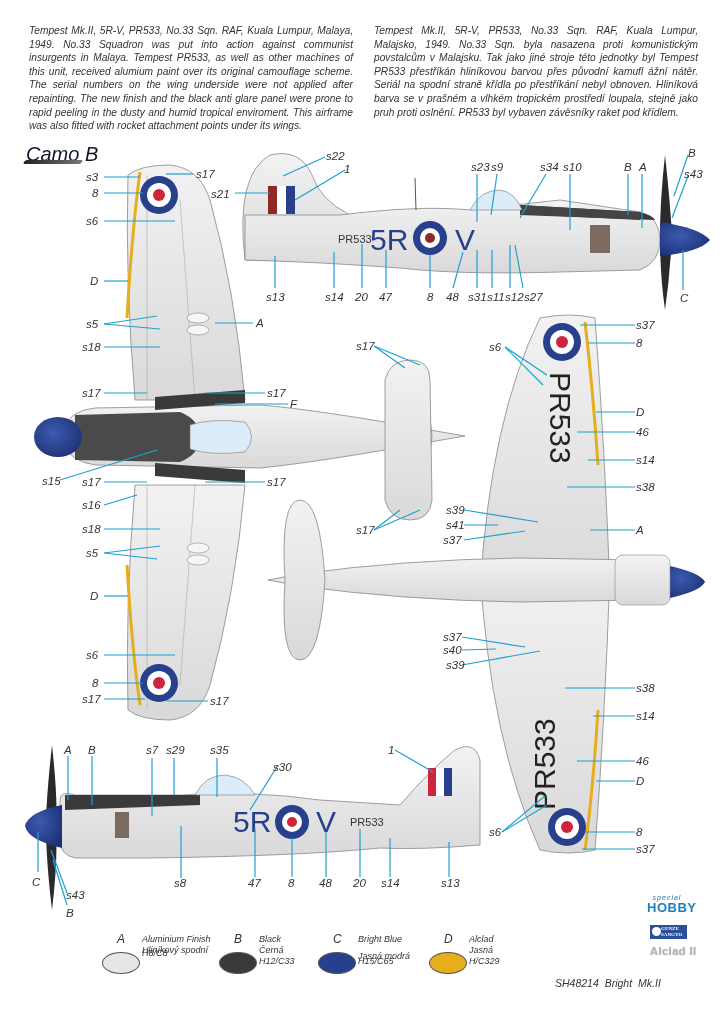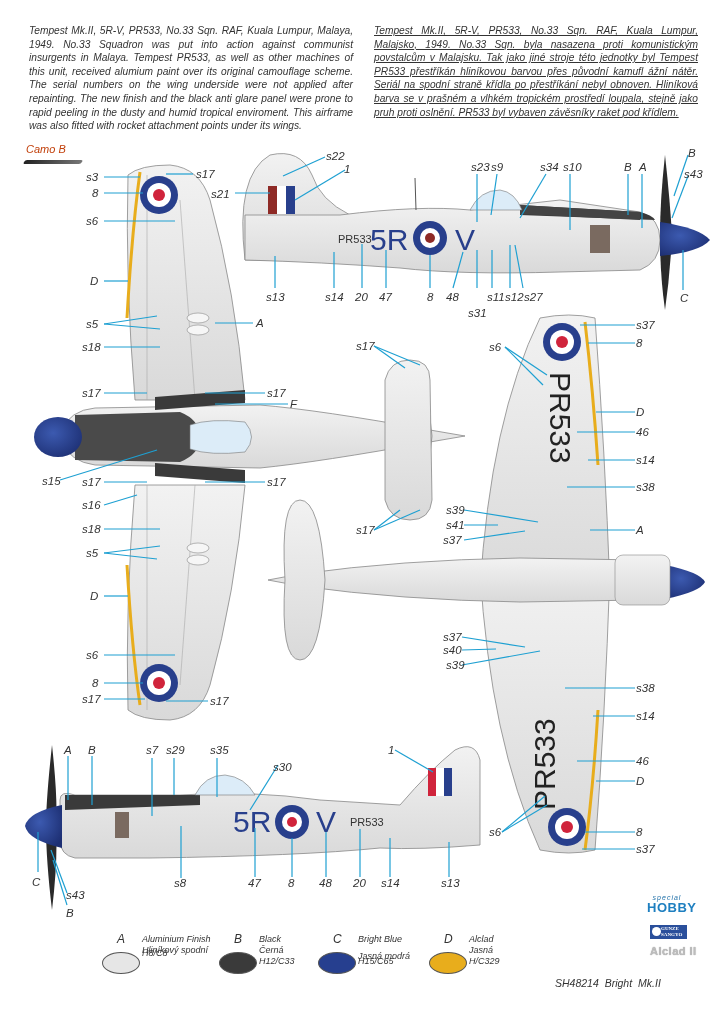--- a/index.html
+++ b/index.html
@@ -1,21 +1,21 @@
 <!DOCTYPE html>
 <html><head>
 <meta charset="utf-8">
 <style>
   * { box-sizing: border-box; margin: 0; padding: 0; }
   html, body { width: 724px; height: 1024px; background: #ffffff; overflow: hidden; }
   body { position: relative; font-family: "Liberation Sans", sans-serif; color: #2a2a2a; }
   .desc { position: absolute; top: 24px; width: 324px; font-size: 10.2px; line-height: 13.6px; font-style: italic; text-align: justify; color: #333; }
   .desc.en { left: 29px; }
-  .desc.cz { left: 374px; text-decoration: underline; }
-  .camo { position: absolute; left: 26px; top: 143px; font-size: 11px; font-style: italic; color: #c2410c; }
+  .desc.cz { left: 374px; }
+  .camo { position: absolute; left: 26px; top: 143px; font-size: 20px; font-style: italic; color: #0f172a; }
   .camo-underline { position: absolute; left: 24px; top: 160px; width: 58px; height: 4px; background: linear-gradient(90deg, #222, #777); transform: skewX(-30deg); border-radius: 2px; }
   svg.art { position: absolute; left: 0; top: 0; }
   .lbl { position: absolute; font-size: 11.5px; font-style: italic; color: #333; white-space: nowrap; line-height: 12px; }
   .legend-item { position: absolute; top: 932px; height: 60px; }
   .legend-letter { position: absolute; font-size: 12px; font-style: italic; color: #333; }
   .legend-text { position: absolute; font-size: 9px; line-height: 11px; font-style: italic; color: #333; white-space: nowrap; }
   .legend-swatch { position: absolute; width: 38px; height: 22px; border-radius: 50%; border: 1px solid #555; }
   .footer { position: absolute; left: 555px; top: 977px; font-size: 10.5px; font-style: italic; color: #333; word-spacing: 3px; }
   .logo-hobby { position: absolute; left: 647px; top: 894px; width: 40px; }
   .logo-hobby .sp { font-size: 7px; color: #1e6fa8; font-style: italic; letter-spacing: 1px; text-align: center; line-height: 7px; }
@@ -296,21 +296,21 @@
 <span class="lbl" style="left:344px;top:163px">1</span>
 <span class="lbl" style="left:211px;top:188px">s21</span>
 <span class="lbl" style="left:266px;top:291px">s13</span>
 <span class="lbl" style="left:325px;top:291px">s14</span>
 <span class="lbl" style="left:355px;top:291px">20</span>
 <span class="lbl" style="left:379px;top:291px">47</span>
 <span class="lbl" style="left:427px;top:291px">8</span>
 <span class="lbl" style="left:446px;top:291px">48</span>
 <span class="lbl" style="left:471px;top:161px">s23</span>
 <span class="lbl" style="left:491px;top:161px">s9</span>
-<span class="lbl" style="left:468px;top:307px">s31</span>
+<span class="lbl" style="left:468px;top:291px">s31</span>
 <span class="lbl" style="left:487px;top:291px">s11</span>
 <span class="lbl" style="left:505px;top:291px">s12</span>
 <span class="lbl" style="left:524px;top:291px">s27</span>
 <span class="lbl" style="left:540px;top:161px">s34</span>
 <span class="lbl" style="left:563px;top:161px">s10</span>
 <span class="lbl" style="left:624px;top:161px">B</span>
 <span class="lbl" style="left:639px;top:161px">A</span>
 <span class="lbl" style="left:688px;top:147px">B</span>
 <span class="lbl" style="left:684px;top:168px">s43</span>
 <span class="lbl" style="left:680px;top:292px">C</span>

